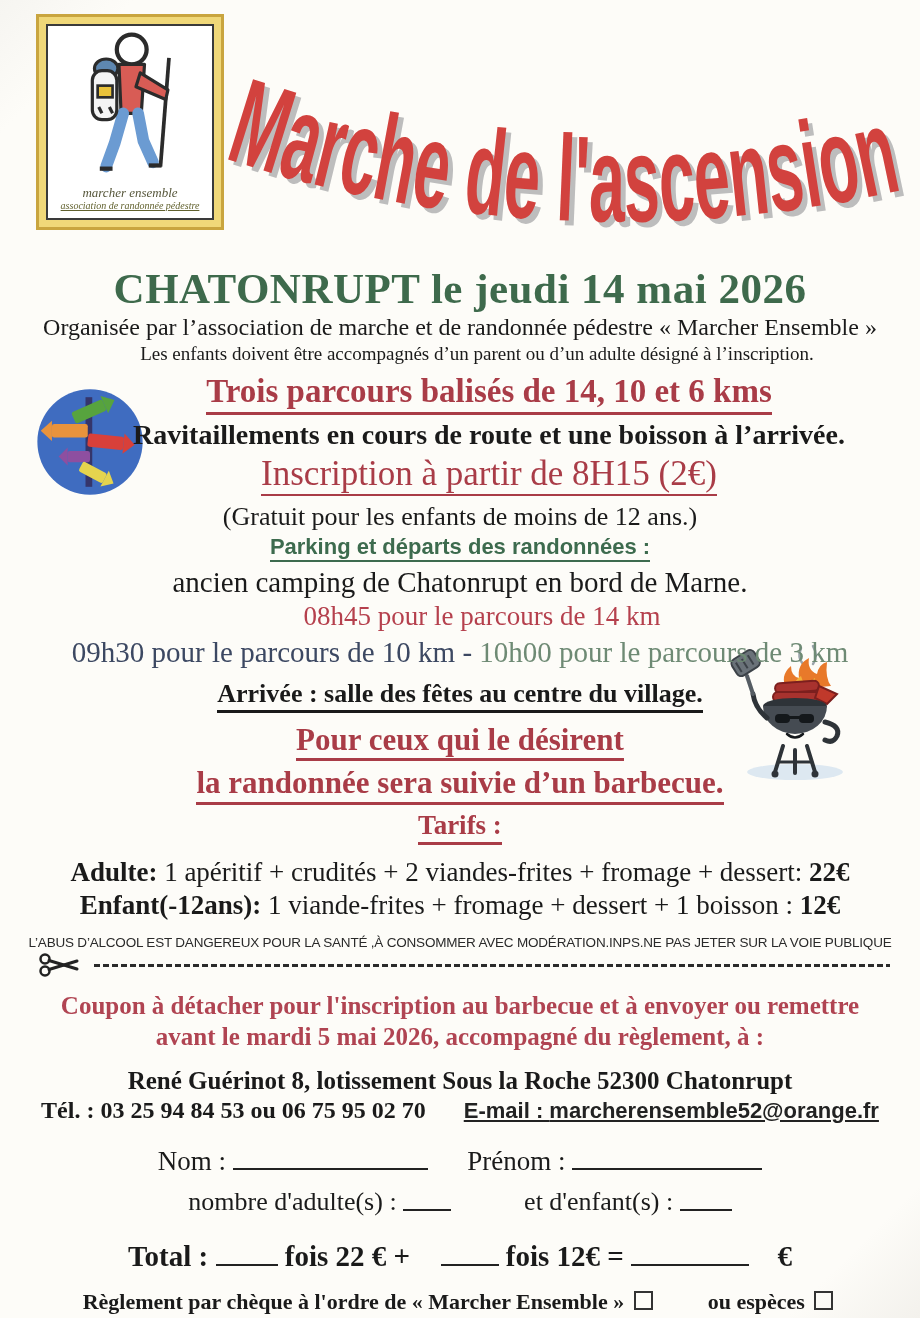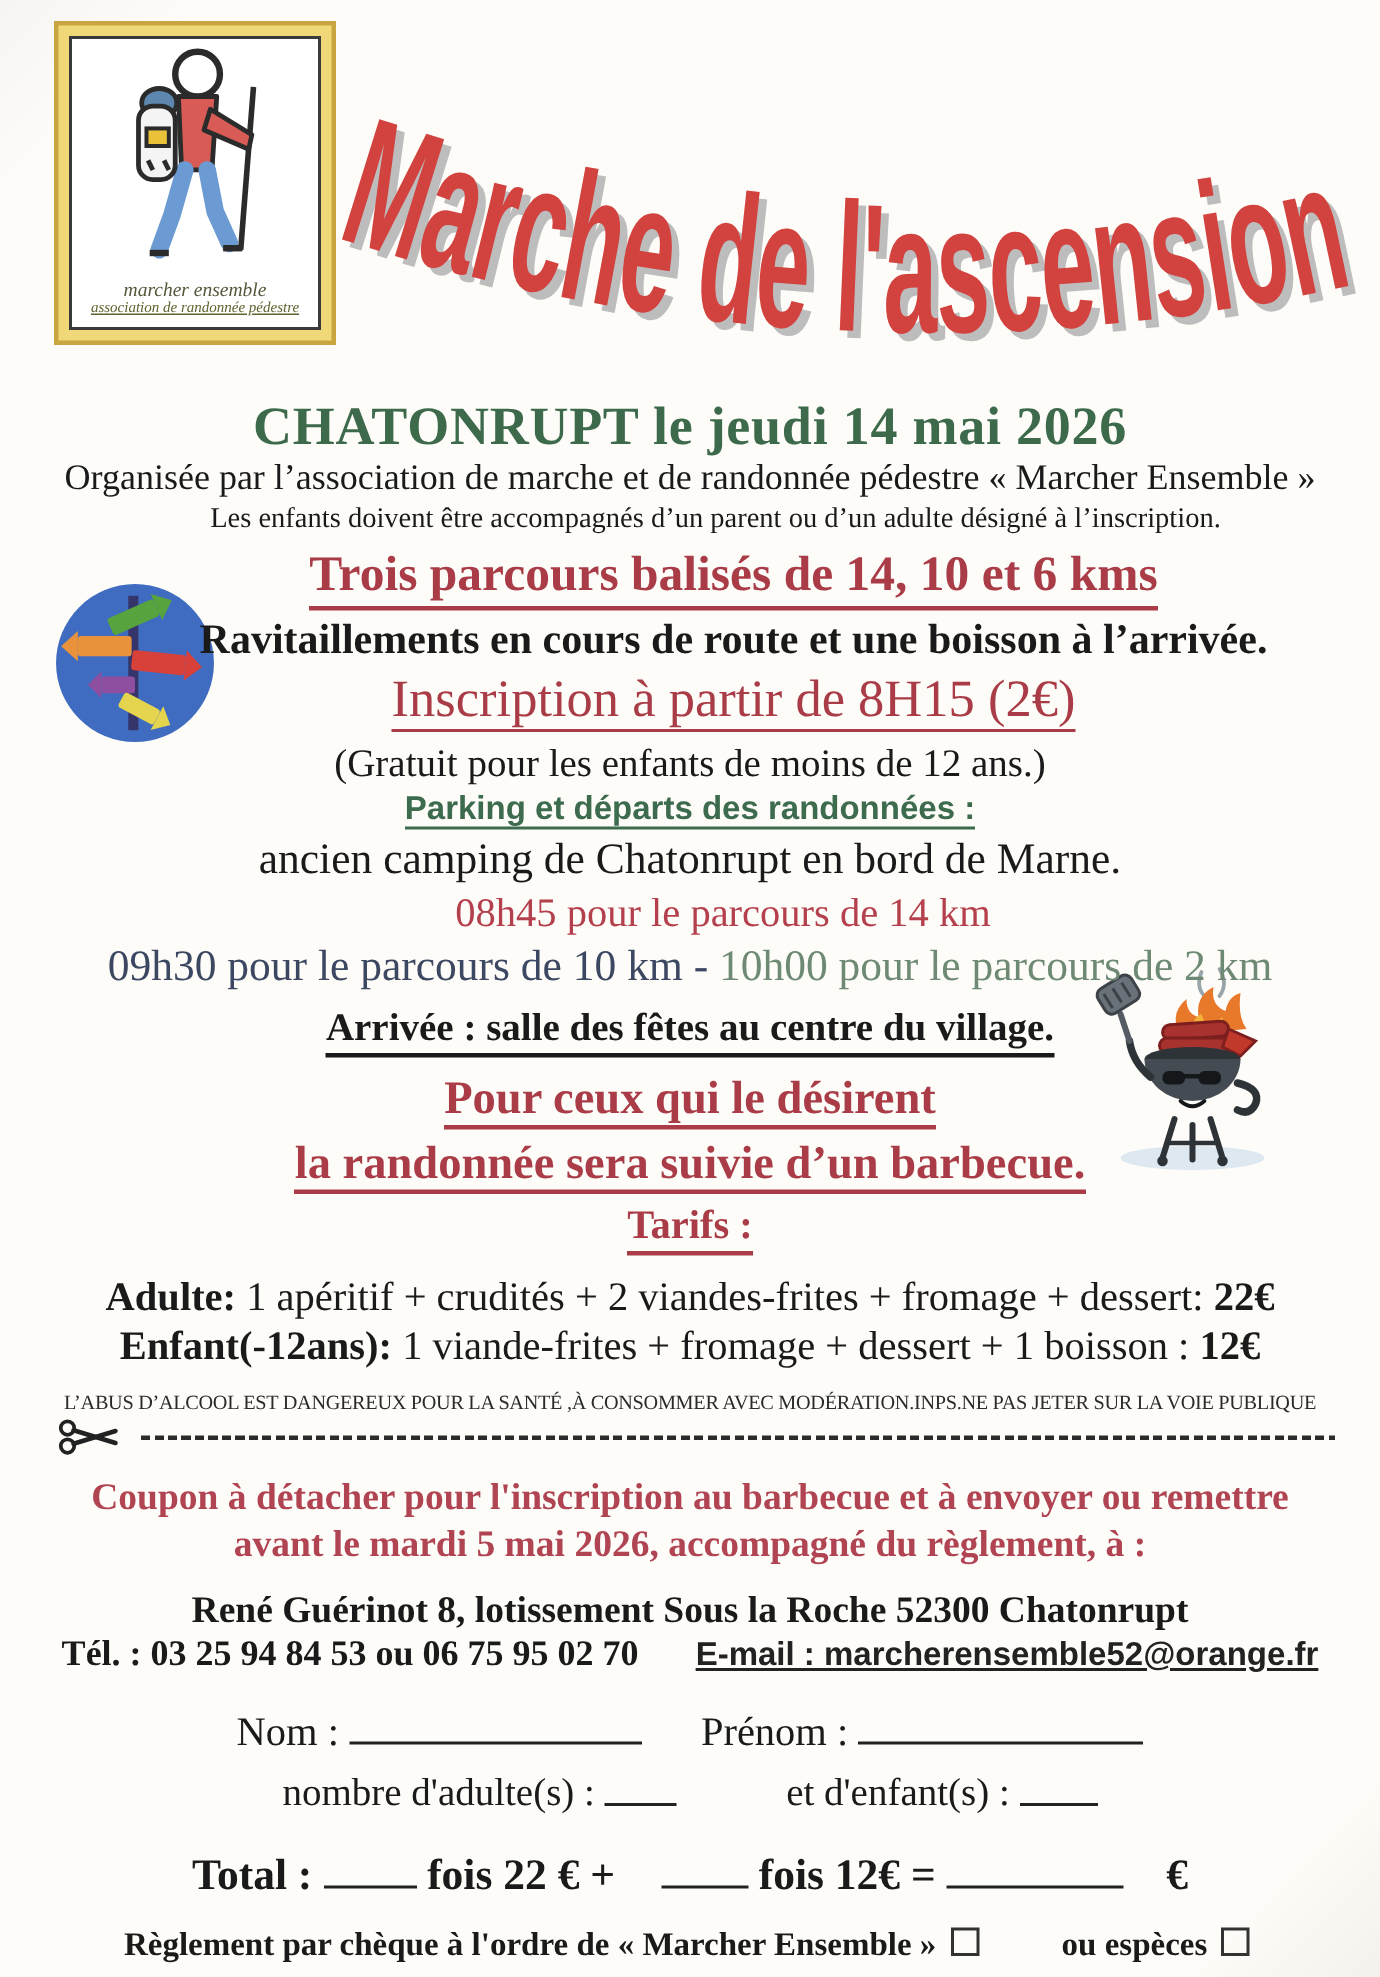--- a/index.html
+++ b/index.html
@@ -15,42 +15,42 @@
     display:flex;flex-direction:column;align-items:center;justify-content:flex-end;box-sizing:border-box;}
   .logo-inner svg{flex:1 1 auto;width:80%;}
   .logo-t1{font-style:italic;font-size:13px;color:#56563a;line-height:1.1;}
   .logo-t2{font-style:italic;font-size:10px;color:#62622f;text-decoration:underline;margin-bottom:6px;line-height:1.2;}
   .ca-box{position:absolute;right:12px;top:6px;width:88px;height:60px;background:#fff;
     box-shadow:0 0 0 1px #e3e0da;display:flex;flex-direction:column;align-items:center;padding-top:2px;box-sizing:border-box;}
   .ca-region{font-family:"Liberation Sans",sans-serif;font-weight:bold;font-size:6.5px;color:#2e7d4f;letter-spacing:.4px;line-height:1.25;text-align:left;width:72px;}
   .title-svg{position:absolute;left:218px;top:30px;}
   
   .content{position:absolute;top:264px;left:0;right:0;text-align:center;}
-  .green-h{font-weight:bold;font-size:36px;color:#3e6a4c;line-height:1.15;letter-spacing:.5px;}
+  .green-h{font-weight:bold;font-size:43px;color:#3e6a4c;line-height:1.15;letter-spacing:.5px;}
   .org{font-size:24px;line-height:1.2;}
   .kids{font-size:19px;line-height:1.25;margin-bottom:7px;margin-left:34px;}
   .crimson{color:#a93c47;}
   .ind{padding-left:58px;}
   .trois{font-size:33px;font-weight:bold;line-height:1.1;margin-bottom:4px;}
   .ravit{font-size:28px;font-weight:bold;line-height:1.15;margin-bottom:3px;}
   .inscr{font-size:35px;line-height:1.15;margin-bottom:5px;}
   .gratuit{font-size:26px;line-height:1.2;margin-bottom:2px;}
   .parking{font-family:"Liberation Sans",sans-serif;font-weight:bold;font-size:22px;color:#3d6b4e;margin-bottom:3px;}
   .camping{font-size:29px;line-height:1.2;margin-bottom:1px;}
   .h0845{font-size:27px;line-height:1.2;color:#b5404d;margin-bottom:2px;padding-left:44px;}
   .starts{font-size:29px;line-height:1.2;margin-bottom:9px;}
   .navy{color:#3c4862;}
   .grn{color:#6e8a74;}
   .arrivee{font-size:26px;font-weight:bold;margin-bottom:8px;}
   .bbq1{font-size:31px;font-weight:bold;line-height:1.2;margin-bottom:3px;}
   .bbq2{font-size:31px;font-weight:bold;line-height:1.2;margin-bottom:5px;}
   .tarifs{font-size:27px;font-weight:bold;margin-bottom:11px;}
   .menu{font-size:27px;line-height:1.25;}
   .menu b{font-weight:bold;}
-  .legal{font-family:Liberation Serif, serif;font-size:13.5px;letter-spacing:-.2px;color:#2a2a2a;margin:12px 0 2px 0;}
+  .legal{font-family:Liberation Sans, sans-serif;font-size:13.5px;letter-spacing:-.2px;color:#2a2a2a;margin:12px 0 2px 0;}
   .cutline{display:flex;align-items:center;margin:2px 30px 12px 38px;height:26px;}
   .dashes{flex:1;height:3px;margin-left:14px;
     background:repeating-linear-gradient(90deg,#2b2b2b 0 6px,transparent 6px 9px);}
   .coupon{font-size:25px;font-weight:bold;color:#b04452;line-height:1.25;}
   .coupon2{margin-bottom:14px;}
   .addr{font-size:25px;font-weight:bold;margin-bottom:2px;}
   .telline{font-size:24px;font-weight:bold;margin-bottom:16px;}
   .email{font-family:"Liberation Sans",sans-serif;font-size:22px;text-decoration:underline;color:#222;}
   .u2{display:inline-block;border-bottom:2px solid currentColor;padding-bottom:1px;line-height:1.08;}
   .u3{display:inline-block;border-bottom:3px solid currentColor;padding-bottom:2px;line-height:1.08;}
@@ -177,21 +177,21 @@
       <span class="u2">Inscription à partir de 8H15 (2€)</span>
     </div>
     <div class="gratuit">(Gratuit pour les enfants de moins de 12 ans.)</div>
 
     <div class="parking">
       <span class="u2">Parking et départs des randonnées :</span>
     </div>
     <div class="camping">ancien camping de Chatonrupt en bord de Marne.</div>
     <div class="h0845">08h45 pour le parcours de 14 km</div>
     <div class="starts">
-      <span class="navy">09h30 pour le parcours de 10 km - </span><span class="grn">10h00 pour le parcours de  2 km</span>
+      <span class="navy">09h30 pour le parcours de 10 km - </span><span class="grn">10h00 pour le parcours de  3 km</span>
     </div>
 
     <div class="arrivee">
       <span class="ub">Arrivée : salle des fêtes au centre du village.</span>
     </div>
 
     <div class="bbq1 crimson">
       <span class="u3">Pour ceux qui le désirent</span>
     </div>
     <div class="bbq2 crimson">

